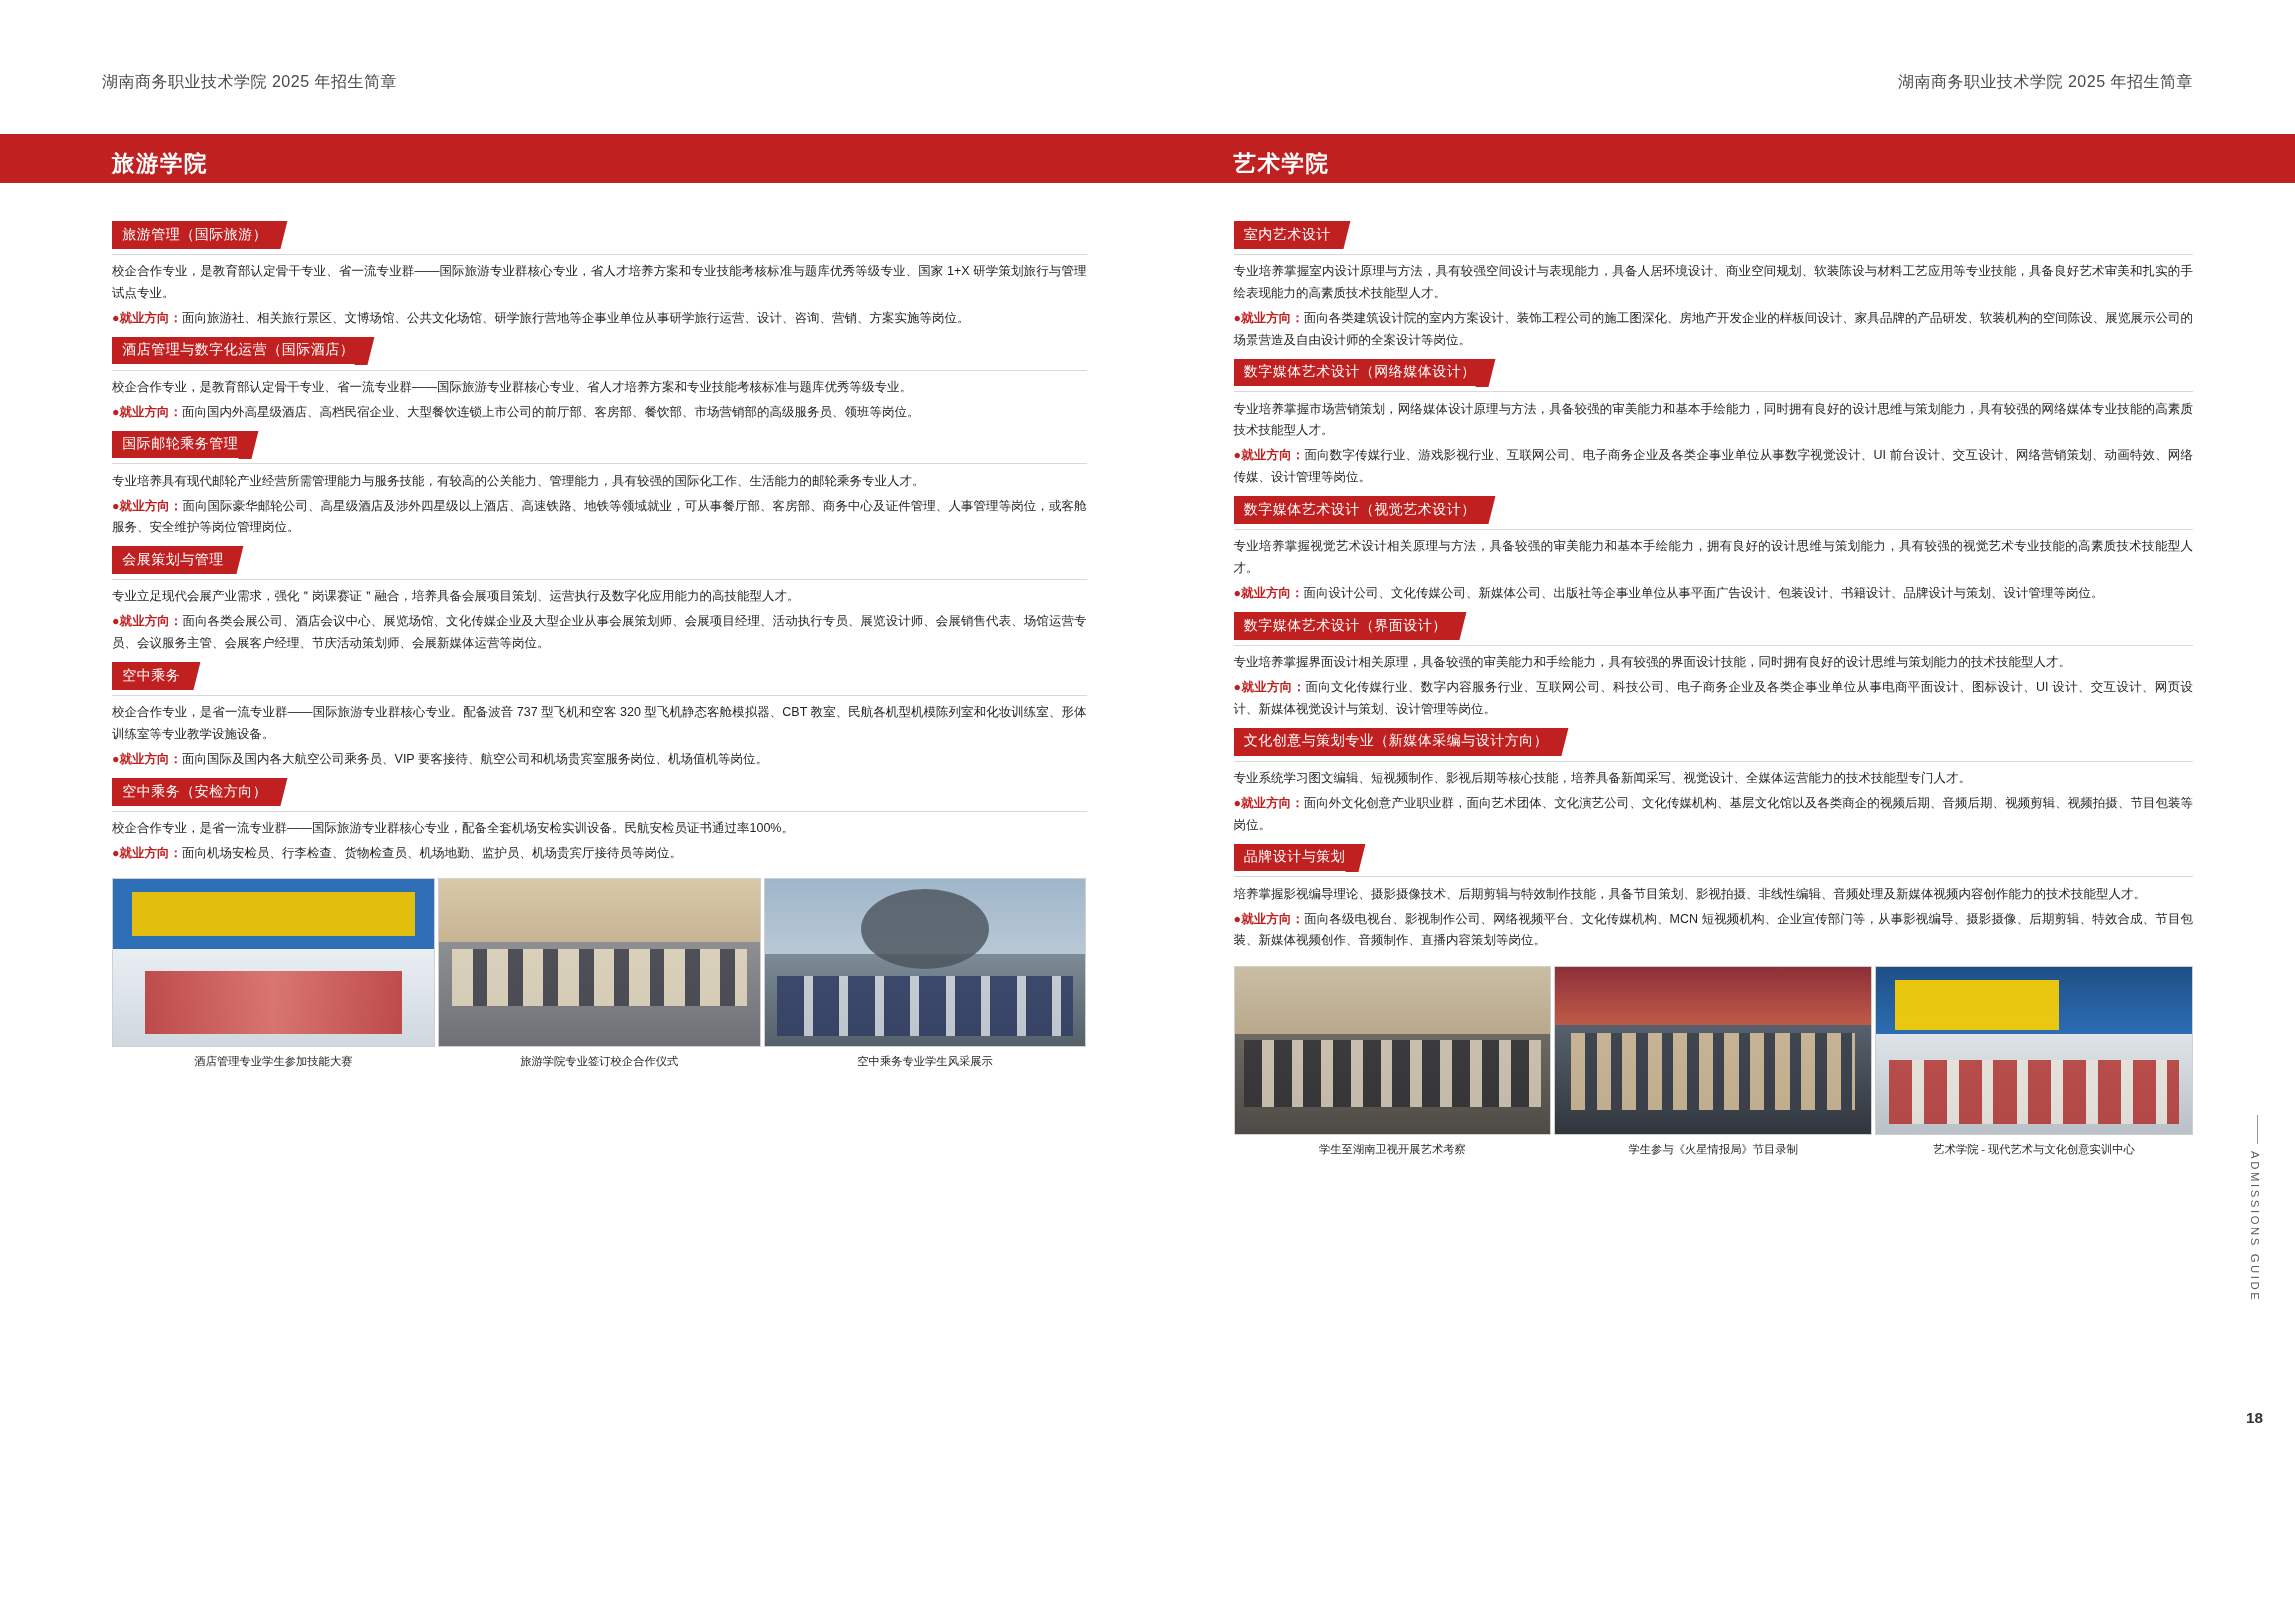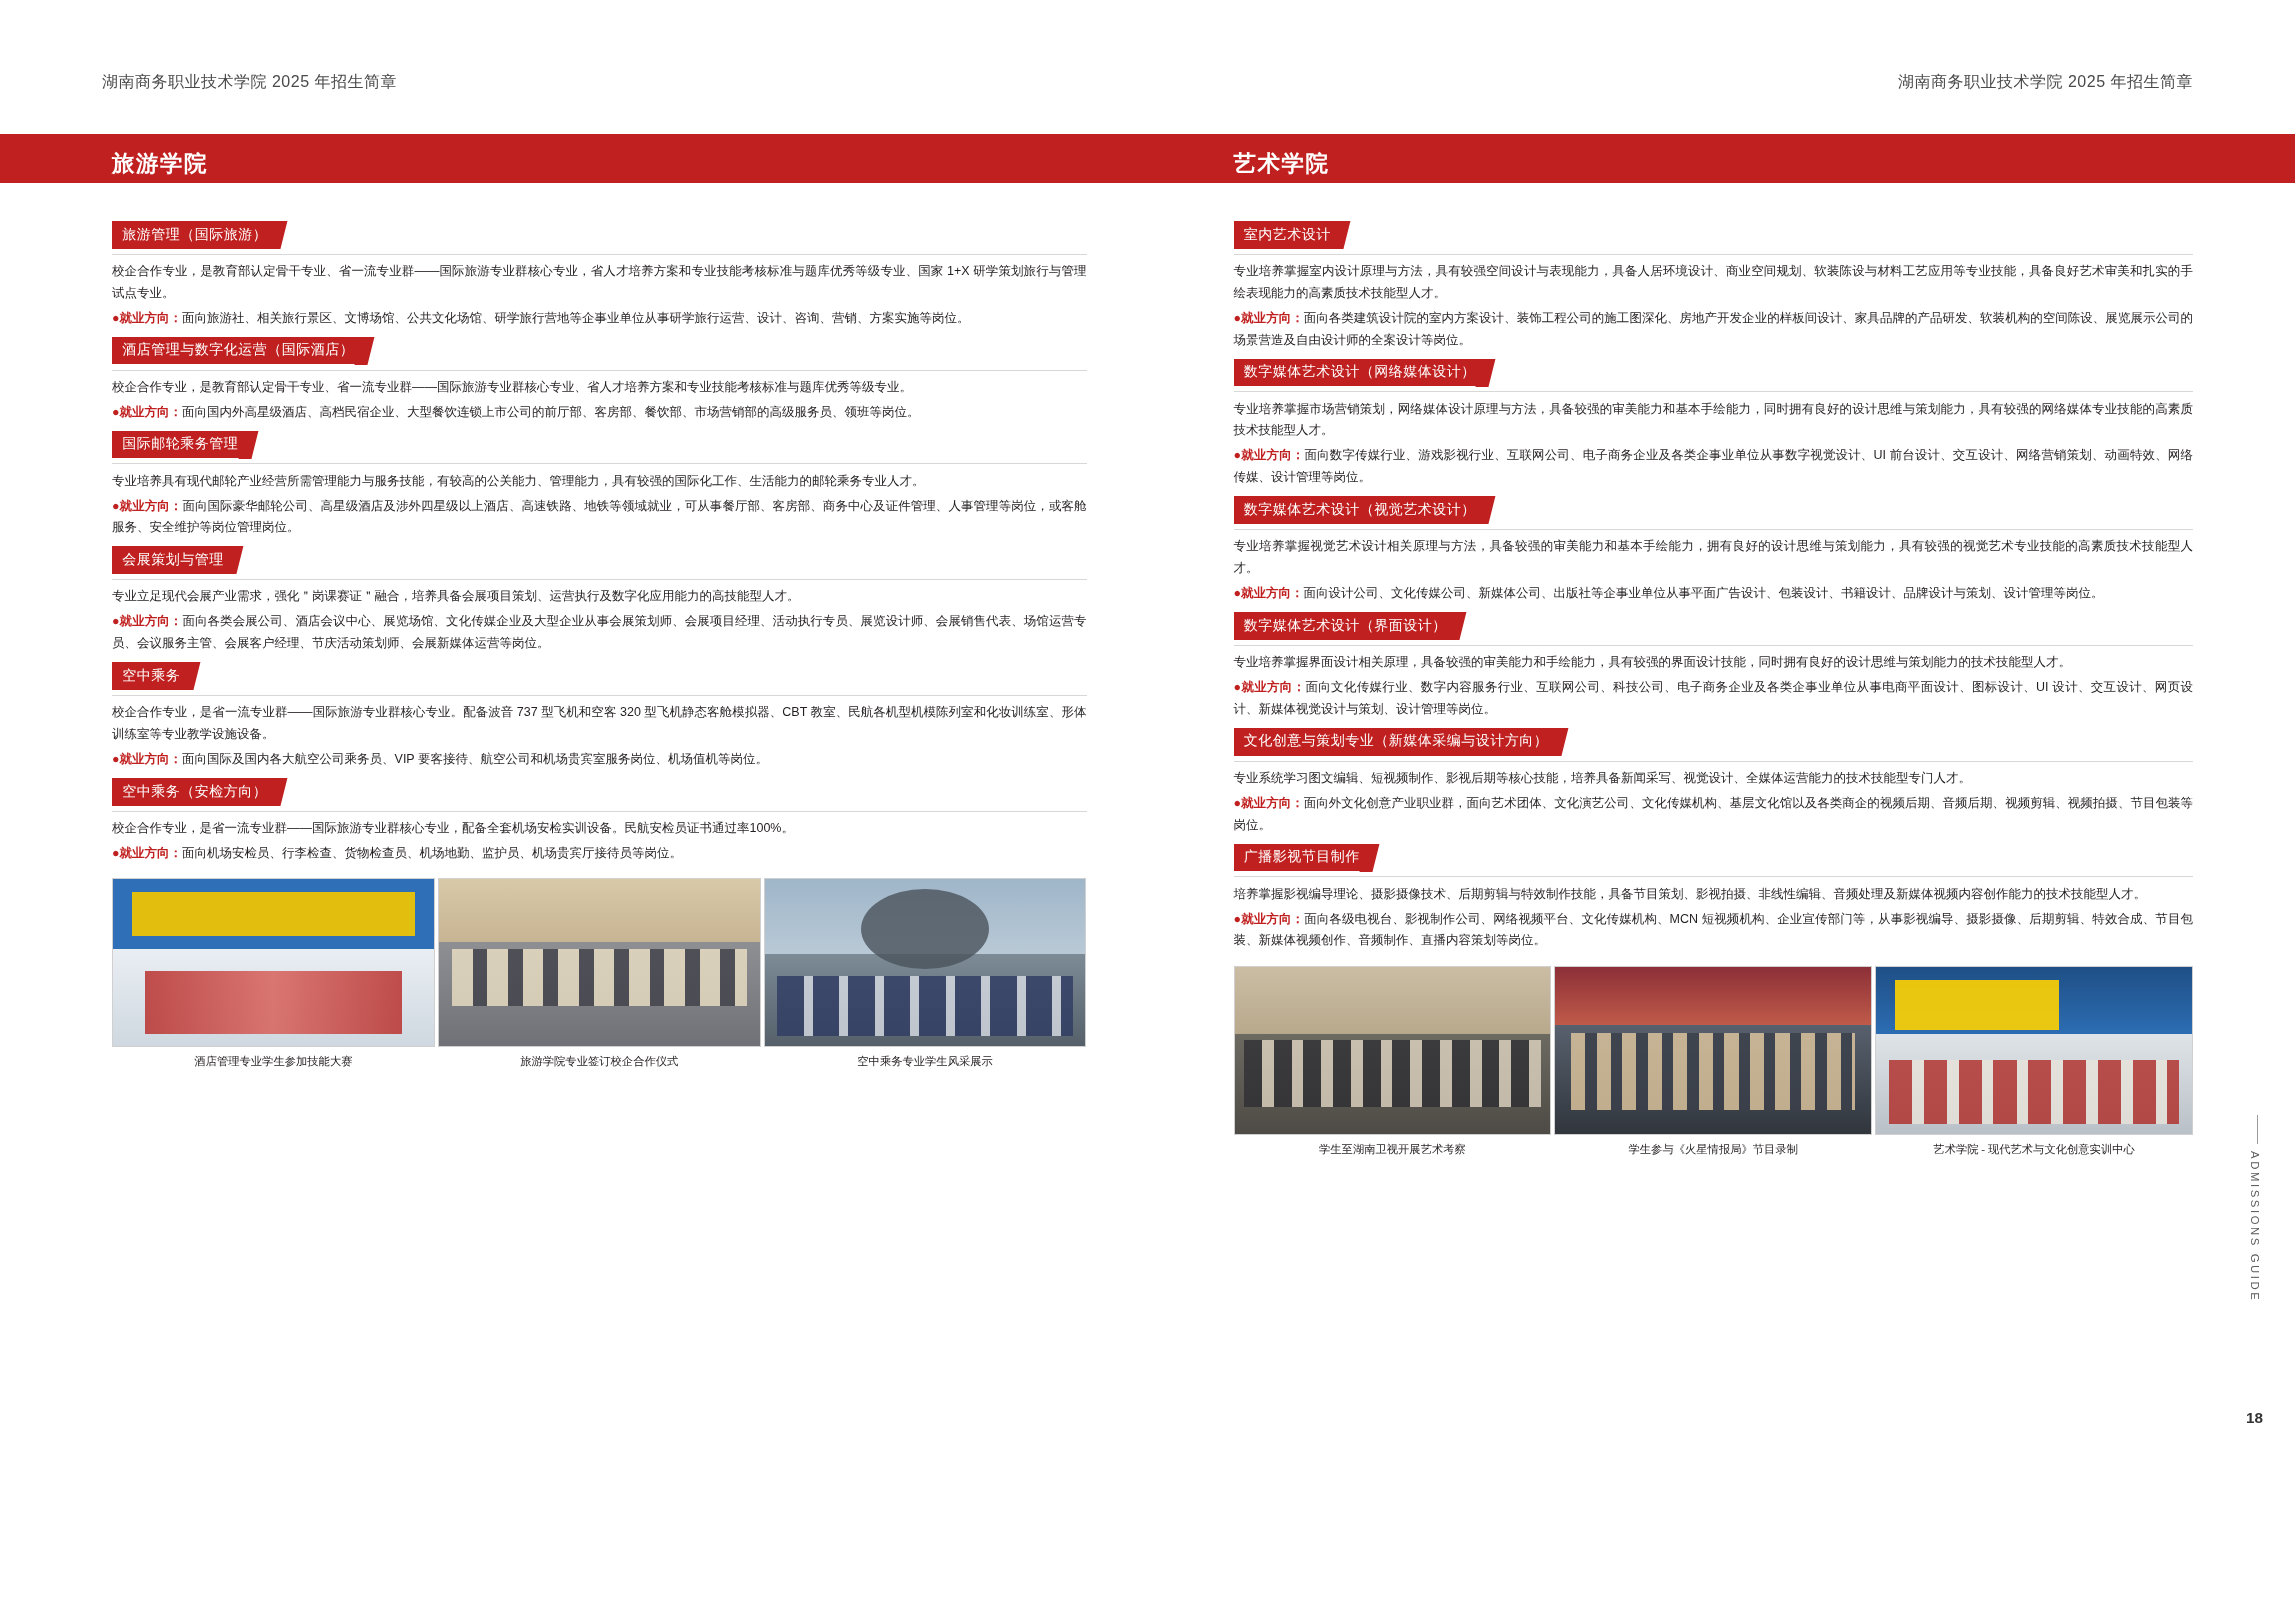--- a/index.html
+++ b/index.html
@@ -233,21 +233,21 @@
 
 
         <div class="major">
           <div class="major-name">文化创意与策划专业（新媒体采编与设计方向）</div>
           <div class="underline"></div>
           <p class="ptext">专业系统学习图文编辑、短视频制作、影视后期等核心技能，培养具备新闻采写、视觉设计、全媒体运营能力的技术技能型专门人才。</p>
           <p class="emp"><span class="bullet">●</span><span class="emp-label">就业方向：</span><span>面向外文化创意产业职业群，面向艺术团体、文化演艺公司、文化传媒机构、基层文化馆以及各类商企的视频后期、音频后期、视频剪辑、视频拍摄、节目包装等岗位。</span></p>
         </div>
 
         <div class="major">
-          <div class="major-name">广播影视节目制作</div>
+          <div class="major-name">品牌设计与策划</div>
           <div class="underline"></div>
           <p class="ptext">培养掌握影视编导理论、摄影摄像技术、后期剪辑与特效制作技能，具备节目策划、影视拍摄、非线性编辑、音频处理及新媒体视频内容创作能力的技术技能型人才。</p>
           <p class="emp"><span class="bullet">●</span><span class="emp-label">就业方向：</span><span>面向各级电视台、影视制作公司、网络视频平台、文化传媒机构、MCN 短视频机构、企业宣传部门等，从事影视编导、摄影摄像、后期剪辑、特效合成、节目包装、新媒体视频创作、音频制作、直播内容策划等岗位。</span></p>
         </div>
 
         <div class="photos">
           <div class="photo-cell">
             <div class="photo ph4"></div>
             <div class="caption">学生至湖南卫视开展艺术考察</div>
           </div>

